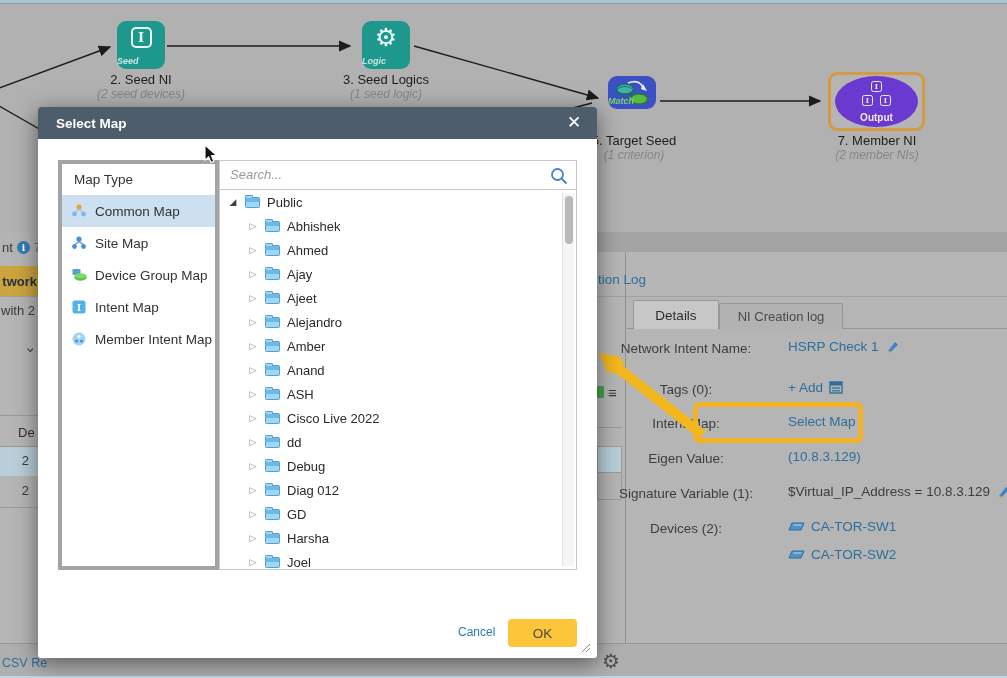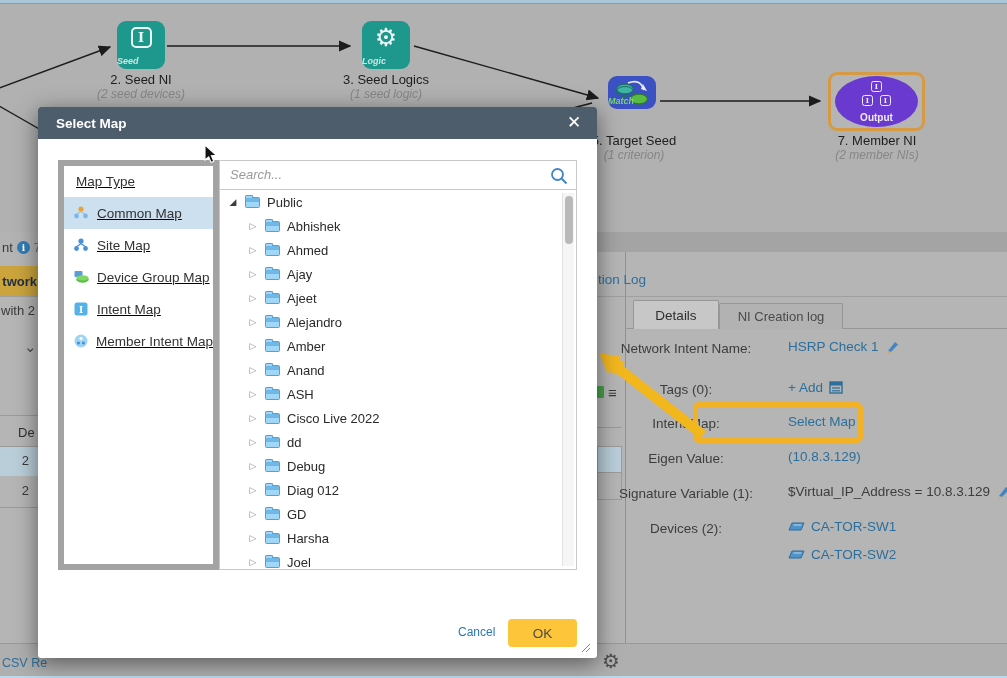--- a/index.html
+++ b/index.html
@@ -57,21 +57,21 @@
   .hl-box { left:693px; top:402px; width:170px; height:41px; border:5px solid #f1b228; border-radius:6px; z-index:4; }
   .dev-icon { display:inline-block; }
 
   
   .dialog { left:38px; top:107px; width:559px; height:551px; background:#fff; border-radius:3px; z-index:10;
             box-shadow:0 5px 22px rgba(0,0,0,.5); }
   .dlg-title { position:absolute; left:0; top:0; width:100%; height:32px; background:#4d5d6c; border-radius:3px 3px 0 0;
                display:flex; align-items:center; color:#fff; font-size:13.5px; font-weight:bold; padding-left:18px; }
   .dlg-close { position:absolute; right:14px; top:7px; width:18px; height:18px; color:#fff; font-size:17px; line-height:18px;
                text-align:center; font-weight:normal; cursor:default; }
-  .mt-panel { position:absolute; left:20px; top:53px; width:161px; height:410px; border:6px solid #a3a3a3; background:#fff;text-decoration:underline; }
+  .mt-panel { position:absolute; left:20px; top:53px; width:161px; height:410px; border:4px solid #a3a3a3; background:#fff; }
   .mt-head { height:31px; display:flex; align-items:center; padding-left:12px; font-size:13.5px; color:#333; }
   .mt-item { height:32px; display:flex; align-items:center; padding-left:9px; gap:8px; font-size:13.5px; color:#333; white-space:nowrap; }
   .mt-item.sel { background:#cde0ef; }
   .search-box { position:absolute; left:181px; top:53px; width:358px; height:30px; border:1px solid #c8c8c8; background:#fff; }
   .search-box input { width:316px; height:26px; border:none; outline:none; font-size:13px; font-style:italic; color:#555;
                       padding-left:10px; font-family:"Liberation Sans","DejaVu Sans",sans-serif; background:transparent; }
   .search-box input::placeholder { color:#999; font-style:italic; }
   .search-ico { position:absolute; right:7px; top:5px; }
   .tree-panel { position:absolute; left:181px; top:82px; width:358px; height:381px; border:1px solid #c8c8c8; background:#fff; overflow:hidden; }
   .tree-row { height:24px; display:flex; align-items:center; font-size:13px; color:#2a2a2a; gap:7px; white-space:nowrap; }

